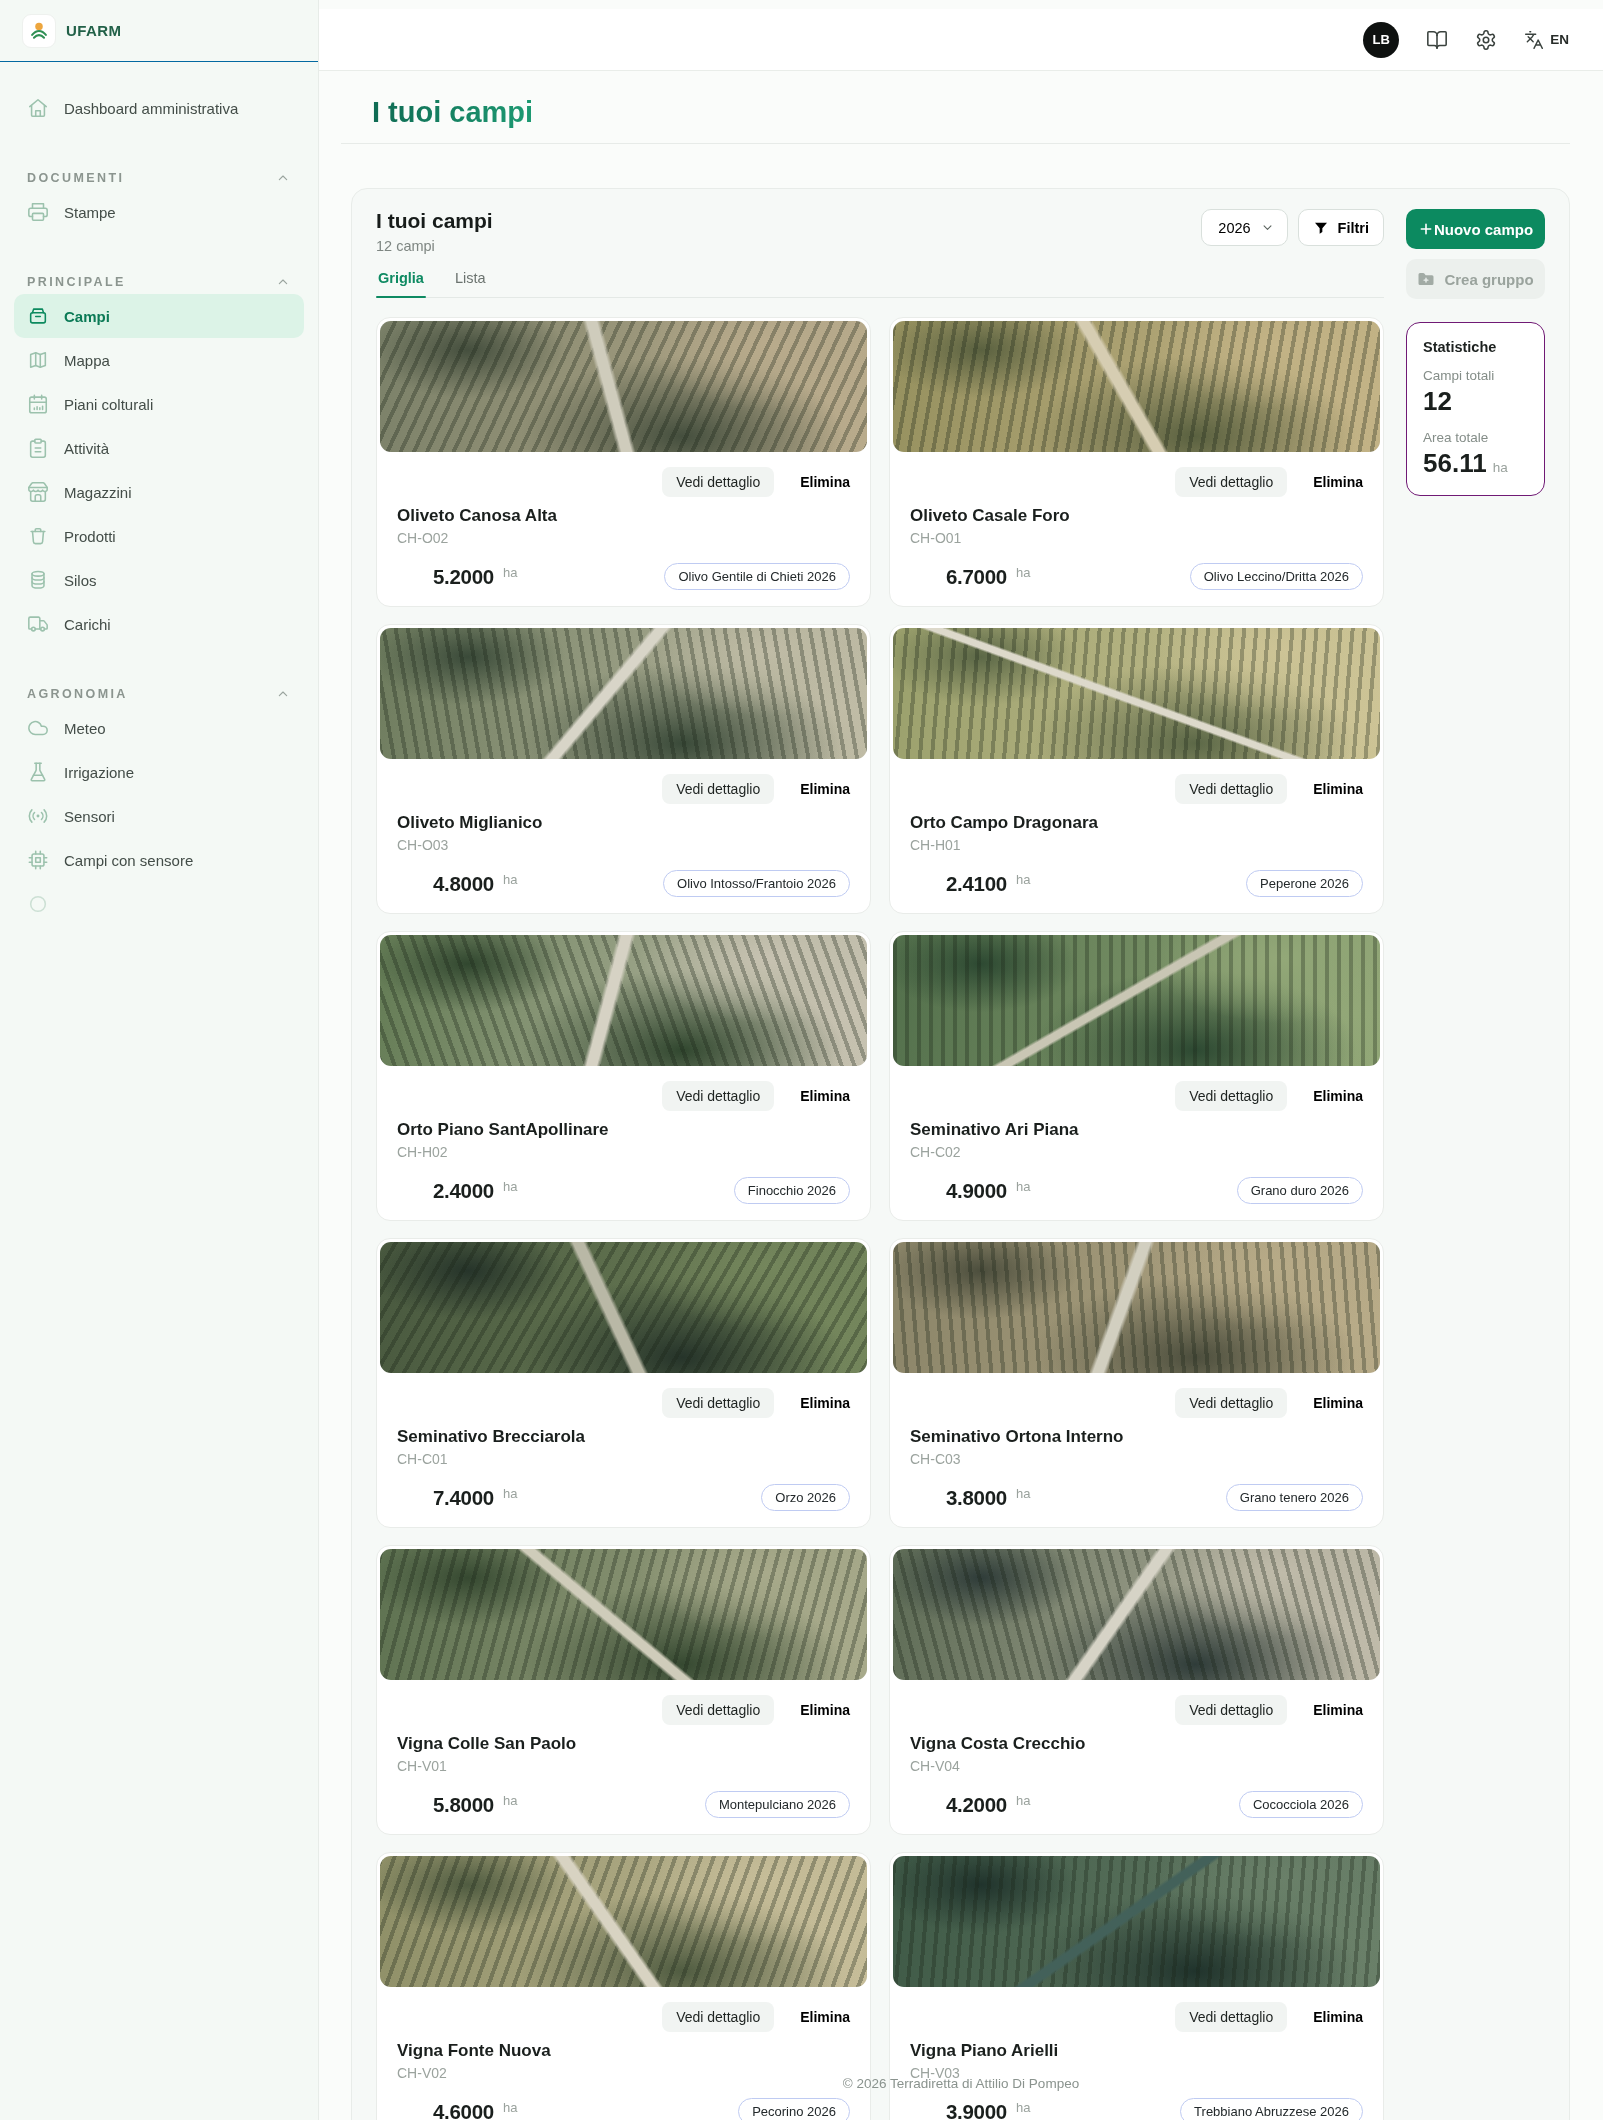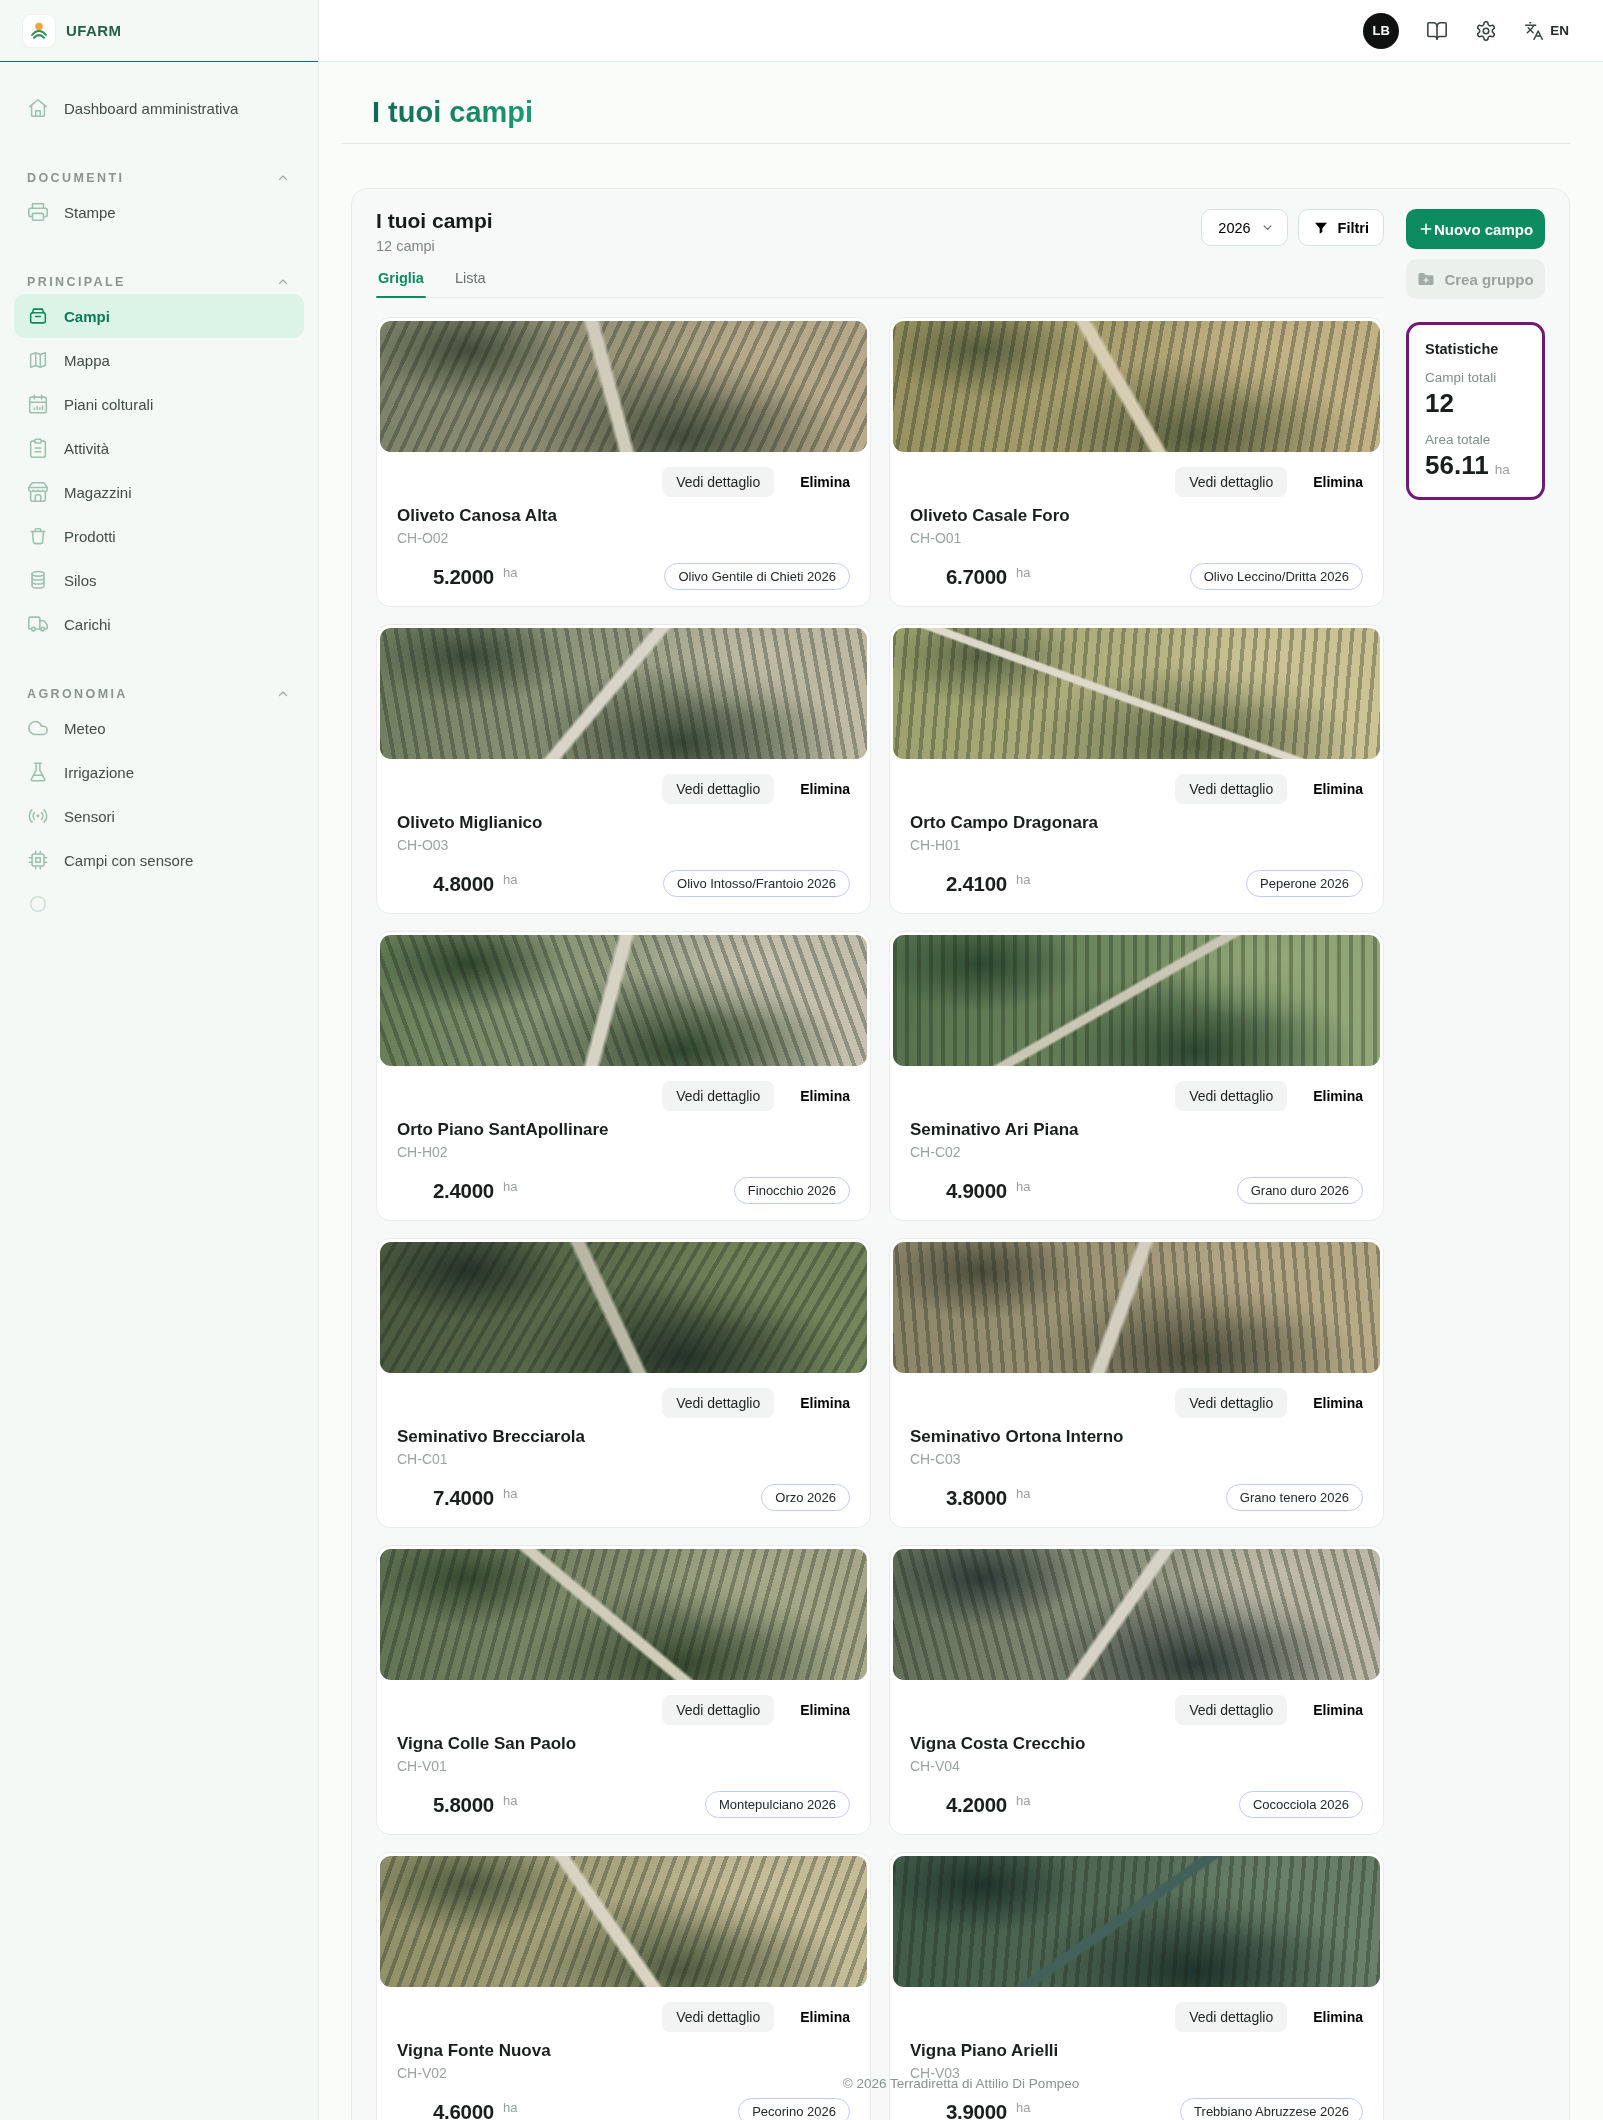--- a/index.html
+++ b/index.html
@@ -45,21 +45,21 @@
   .nav-item.ghost { opacity:.45; }
   .nav-section {
     margin-top:36px; height:24px; display:flex; align-items:center; justify-content:space-between;
     padding:0 13px; color:#8b958f;
   }
   .nav-section .sec-label { font-size:12.5px; font-weight:600; letter-spacing:2.4px; }
   .nav-section .icon { width:16px; height:16px; color:#9aa49e; }
 
   
   .topbar {
-    position:absolute; left:319px; right:0; top:0; height:62px; background:#ffffff;
+    position:absolute; left:319px; right:0; top:9px; height:62px; background:#ffffff;
     border-bottom:1px solid #e9ede9; display:flex; align-items:center;
     justify-content:flex-end; gap:27px; padding-right:34px;
   }
   .avatar {
     width:36px; height:36px; border-radius:50%; background:#0e1110; color:#fff;
     font-size:13px; font-weight:700; display:flex; align-items:center; justify-content:center;
   }
   .top-icon-btn { width:22px; height:22px; color:#3a423e; background:none; border:none; }
   .lang-btn { display:flex; align-items:center; gap:6px; background:none; border:none; color:#272c29; }
   .lang-btn .icon { width:20px; height:20px; color:#3a423e; }
@@ -144,21 +144,21 @@
     font-size:15px; font-weight:700; font-family:inherit;
   }
   .btn-new .icon { width:16px; height:16px; color:#fff; }
   .btn-group {
     margin-top:10px; width:100%; height:40px; background:#ecf0ed; color:#9aa39d;
     border:none; border-radius:10px; display:flex; align-items:center; justify-content:center; gap:9px;
     font-size:15px; font-weight:600; font-family:inherit;
   }
   .btn-group .icon { width:18px; height:18px; color:#a2aba5; }
   .stats {
-    margin-top:23px; background:#fff; border:3px solid #701a75; border-radius:14px; padding:16px;
+    margin-top:23px; background:#fff; border:1px solid #701a75; border-radius:14px; padding:16px;
   }
   .stats-title { font-size:14.5px; font-weight:700; color:#1c211f; }
   .stat-label { font-size:13.5px; color:#848d88; margin-top:13px; }
   .stat-value { font-size:26px; font-weight:800; color:#15191 7; margin-top:3px; display:flex; align-items:baseline; gap:6px; }
   .stat-unit { font-size:13.5px; font-weight:400; color:#9aa29d; }
 
   .footer {
     position:absolute; left:319px; right:0; top:2076px; text-align:center;
     font-size:13.5px; color:#8a938e;
   }

